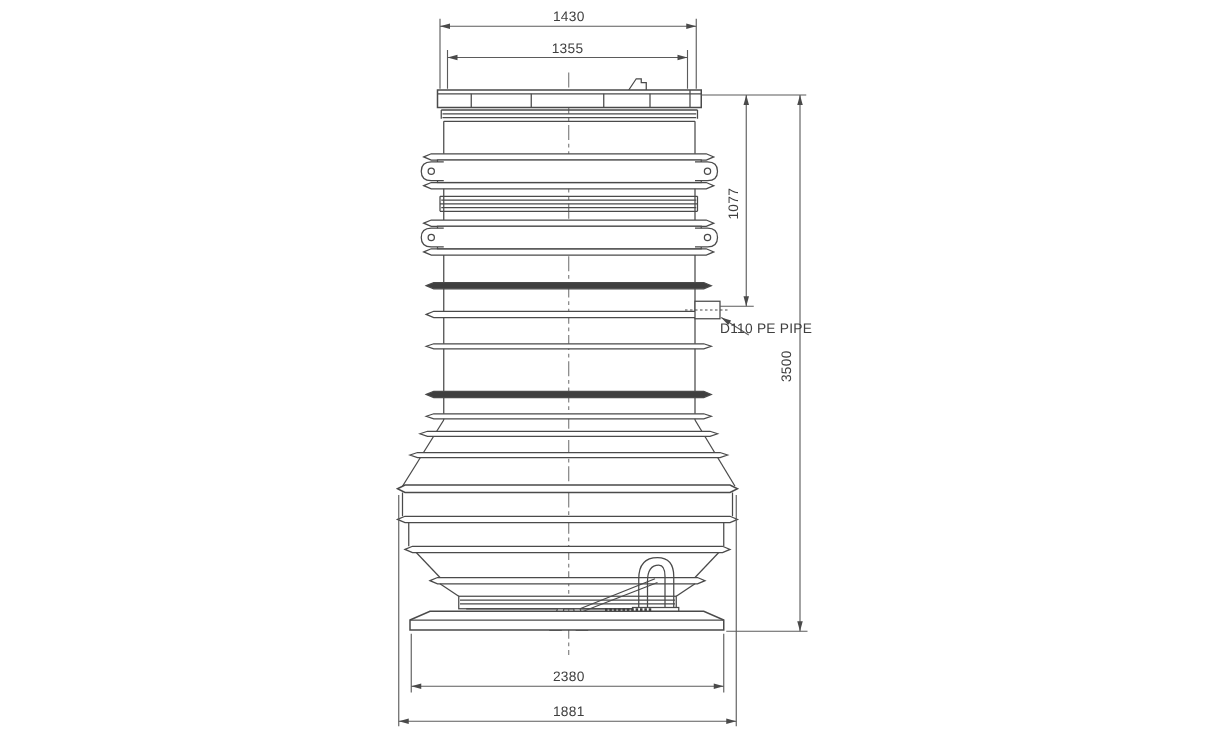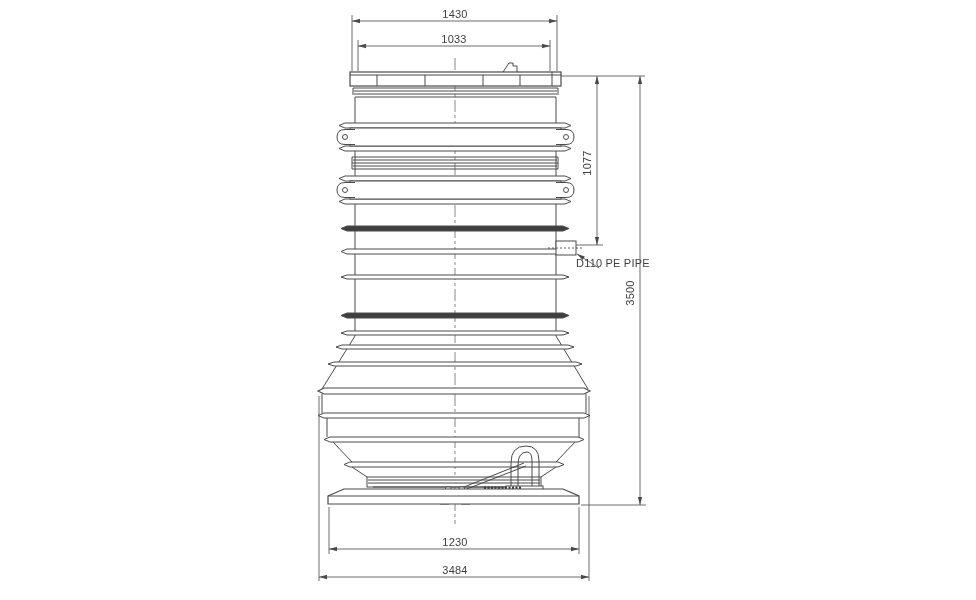--- a/index.html
+++ b/index.html
@@ -179,20 +179,20 @@
       <path d="M577,254 L584.9,256.4 L582.5,260 Z"></path>
       <path d="M329,549 L337,546.8 L337,551.2 Z"></path>
       <path d="M579,549 L571,546.8 L571,551.2 Z"></path>
       <path d="M319,577 L327,574.8 L327,579.2 Z"></path>
       <path d="M589,577 L581,574.8 L581,579.2 Z"></path>
     </g>
   </g>
 </svg>
 
 <div class="lbl hcenter" style="left:455px;top:8px;">1430</div>
-<div class="lbl hcenter" style="left:454px;top:33px;">1033</div>
+<div class="lbl hcenter" style="left:454px;top:33px;">1355</div>
 <div class="lbl vrot" style="left:587px;top:163px;">1077</div>
 <div class="lbl vrot" style="left:630px;top:293px;">3500</div>
 <div class="lbl" style="left:576px;top:257px;">D110 PE PIPE</div>
-<div class="lbl hcenter" style="left:455px;top:536px;">1230</div>
-<div class="lbl hcenter" style="left:455px;top:564px;">3484</div>
+<div class="lbl hcenter" style="left:455px;top:536px;">2380</div>
+<div class="lbl hcenter" style="left:455px;top:564px;">1881</div>
 
 </div>
 
 </body></html>

